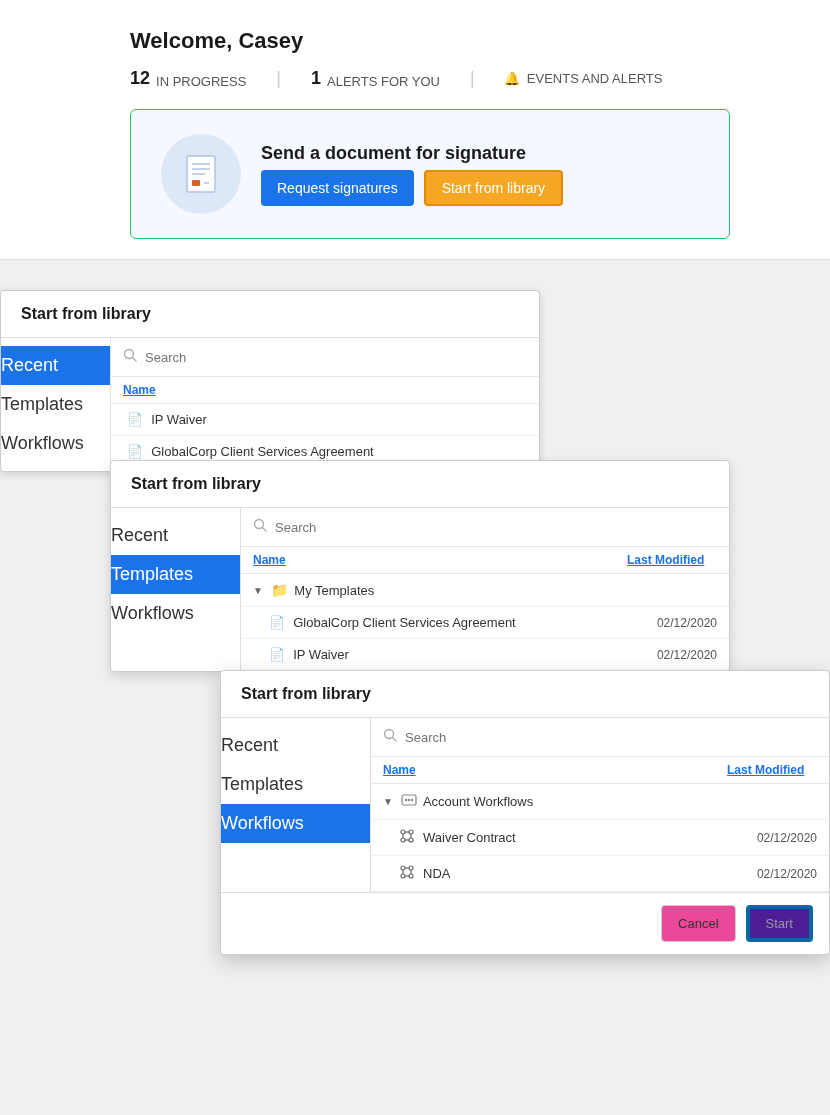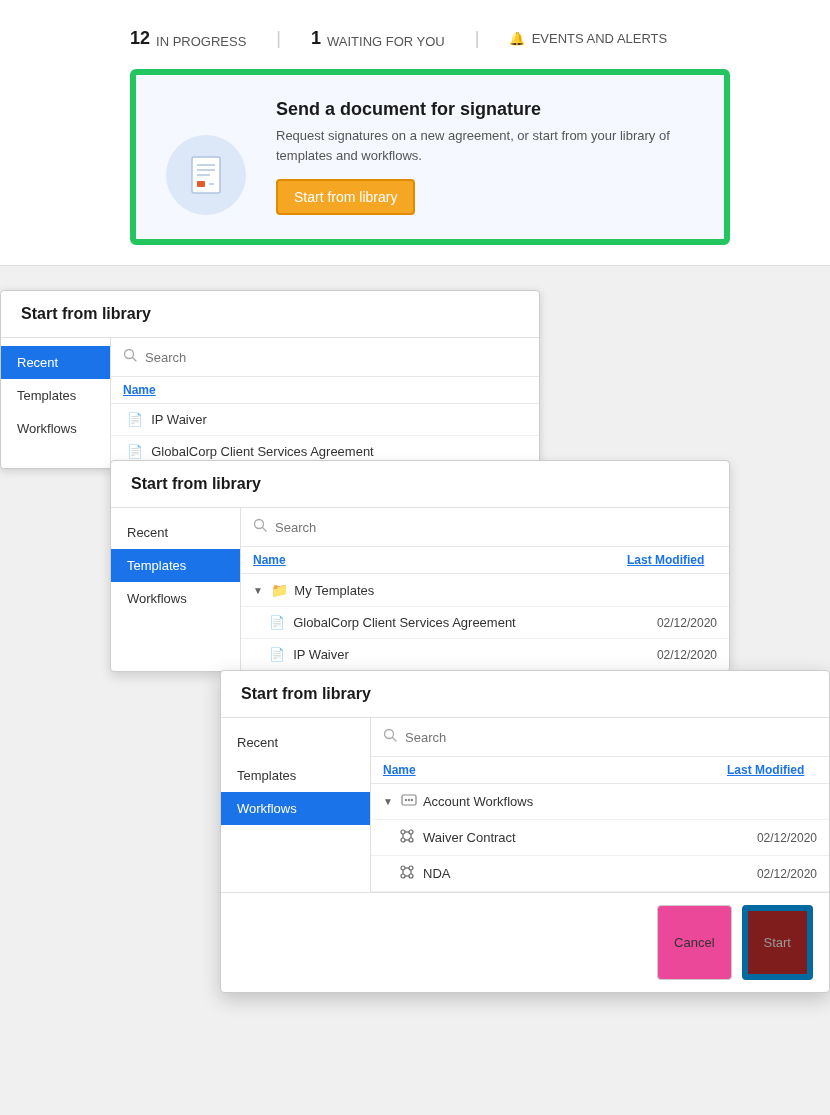--- a/index.html
+++ b/index.html
@@ -52,26 +52,26 @@
       color: #1a1a1a;
     }
 
     .stat-divider {
       color: #ccc;
       font-size: 18px;
     }
 
     .send-doc-card {
       background: #f5f8ff;
-      border: 6px solid #22c55e;
+      border: 1px solid #22c55e;
       border-radius: 6px;
       padding: 24px 30px;
       display: flex;
-      align-items: flex-end;
-      gap: 30px;
+      align-items: center;
+      gap: 20px;
       margin-left: 90px;
       max-width: 600px;
     }
 
     .doc-illustration {
       width: 80px;
       height: 80px;
       background: #dce8f8;
       border-radius: 50%;
       display: flex;
@@ -186,22 +186,22 @@
       border-right: 1px solid #e0e0e0;
       padding: 8px 0;
       flex-shrink: 0;
     }
 
     .panel-sidebar-wide {
       width: 150px;
     }
 
     .sidebar-nav-item {
-      padding: 9px 16px;
-      font-size: 13px;
+      padding: 9px 0;
+      font-size: 18px;
       color: #333;
       cursor: pointer;
     }
 
     .sidebar-nav-item.active {
       background: #1a73e8;
       color: #fff;
     }
 
     .panel-content {
@@ -277,25 +277,25 @@
       background: #ec4899;
       color: #333;
       border: 1px solid #ccc;
       border-radius: 4px;
       padding: 7px 16px;
       font-size: 13px;
       cursor: pointer;
     }
 
     .btn-start {
-      background: #7f1d1d;
+      background: #4c1d95;
       color: #999;
-      border: 6px solid #0369a1;
-      border-radius: 4px;
-      padding: 24px 16px;
+      border: 4px solid #0369a1;
+      border-radius: 4px;
+      padding: 7px 16px;
       font-size: 13px;
       cursor: default;
     }
 
     .search-icon-svg {
       color: #aaa;
       flex-shrink: 0;
     }
 
     .folder-icon { font-size: 14px; color: #888; }
@@ -306,30 +306,31 @@
 
     
     .panel-1 .panel-sidebar {
       width: 110px;
     }
   </style>
 </head>
 <body>
 
 <div class="dashboard">
+  <div class="welcome-title">Welcome, Casey</div>
 
   <div class="stats-row">
     <div class="stat-item">
       <span class="stat-number">12</span>
       <span>IN PROGRESS</span>
     </div>
     <span class="stat-divider">|</span>
     <div class="stat-item">
       <span class="stat-number">1</span>
-      <span>WAITING FOR YOU</span>
+      <span>ALERTS FOR YOU</span>
     </div>
     <span class="stat-divider">|</span>
     <div class="stat-item">
       <span>🔔</span>
       <span>EVENTS AND ALERTS</span>
     </div>
   </div>
 
   <div class="send-doc-card">
     <div class="doc-illustration">
@@ -337,22 +338,22 @@
         <rect x="10" y="6" width="28" height="36" rx="2" fill="white" stroke="#b0c4de" stroke-width="1.5"></rect>
         <line x1="15" y1="14" x2="33" y2="14" stroke="#b0c4de" stroke-width="1.5"></line>
         <line x1="15" y1="19" x2="33" y2="19" stroke="#b0c4de" stroke-width="1.5"></line>
         <line x1="15" y1="24" x2="28" y2="24" stroke="#b0c4de" stroke-width="1.5"></line>
         <rect x="15" y="30" width="8" height="6" rx="1" fill="#e05c2a"></rect>
         <line x1="27" y1="33" x2="32" y2="33" stroke="#b0c4de" stroke-width="1.5"></line>
       </svg>
     </div>
     <div class="send-doc-text">
       <h2>Send a document for signature</h2>
-      <p>Request signatures on a new agreement, or start from your library of templates and workflows.</p>
       <div class="btn-row">
+        <button class="btn-primary">Request signatures</button>
         <button class="btn-library">Start from library</button>
       </div>
     </div>
   </div>
 </div>
 
 <div class="panel-1">
   <div class="panel-header">
     <h3>Start from library</h3>
   </div>

